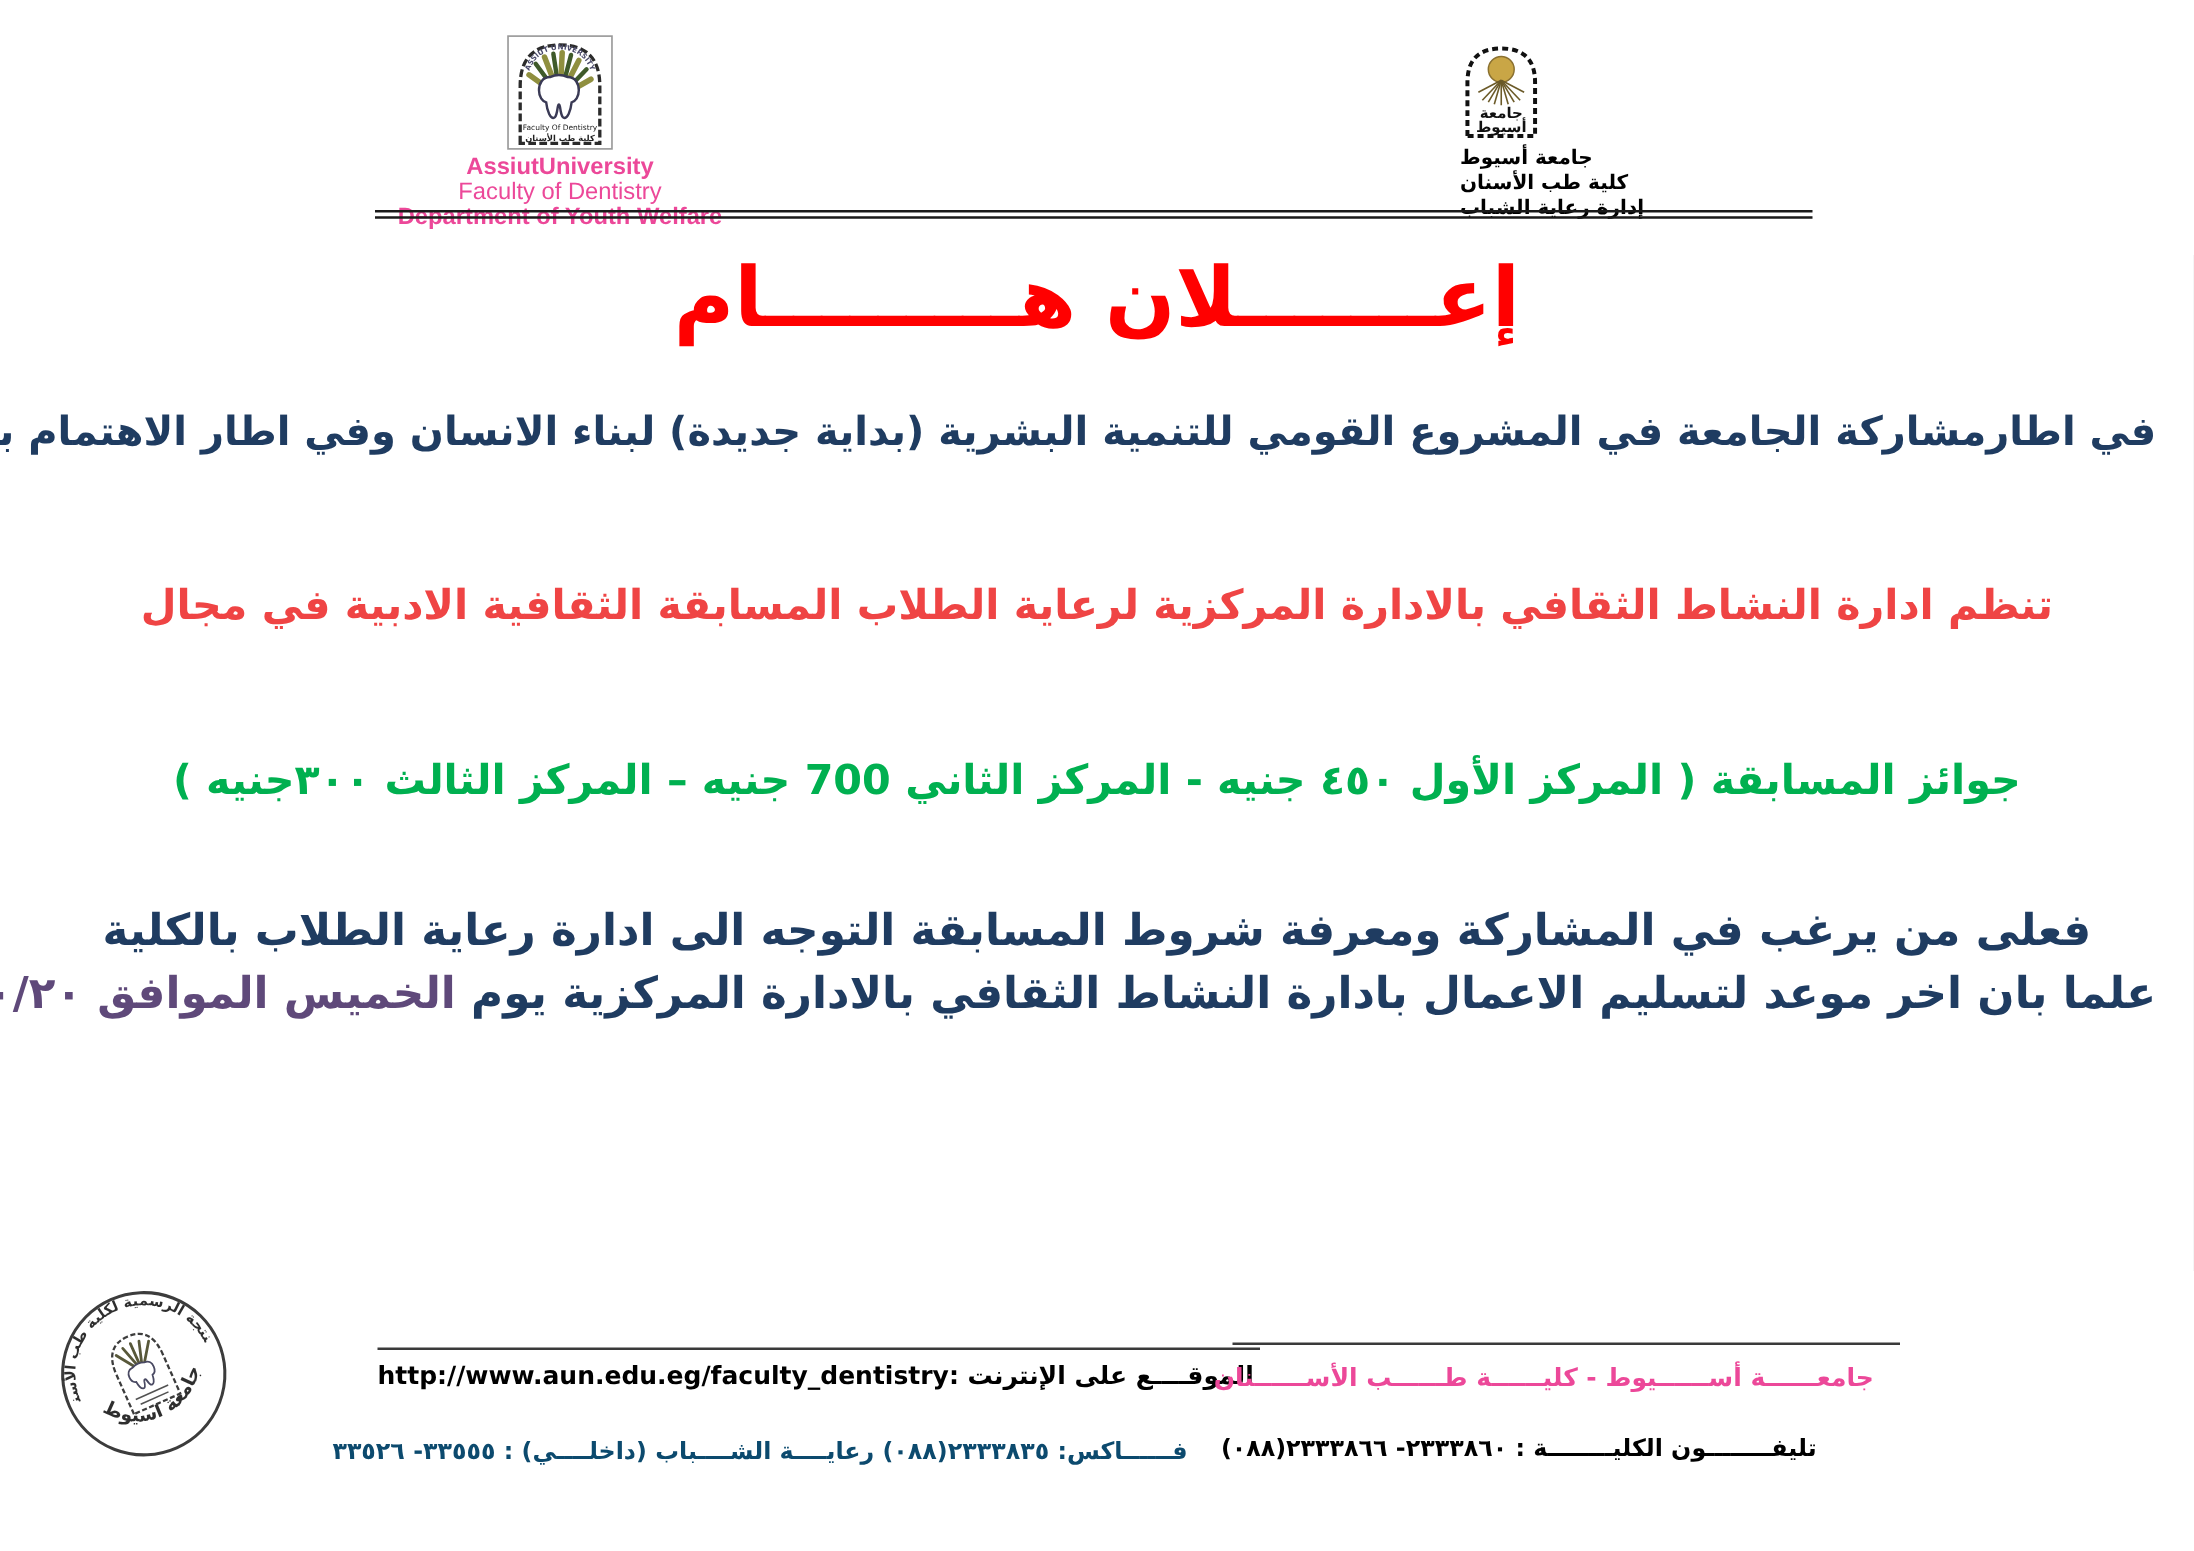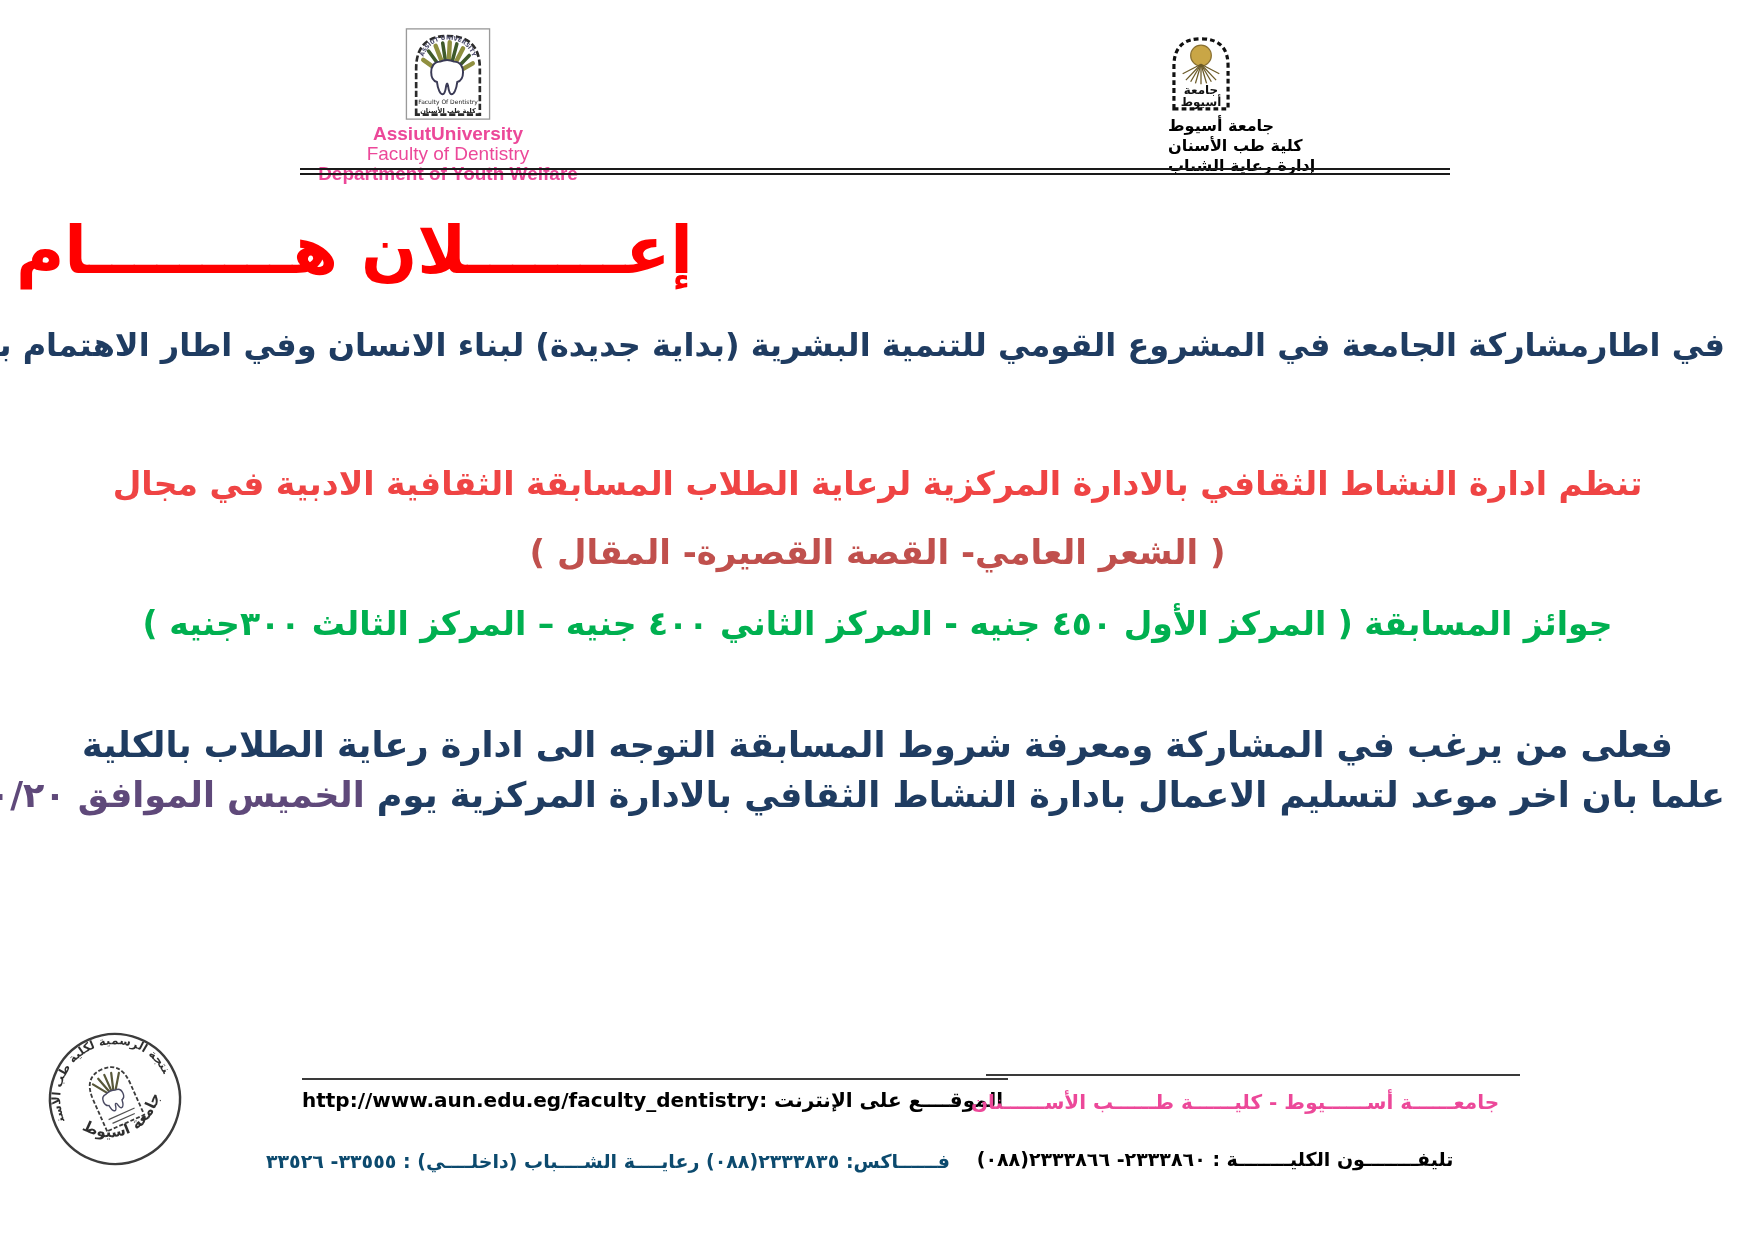--- a/index.html
+++ b/index.html
@@ -12,21 +12,21 @@
   .hdr-left svg{display:inline-block;}
   .en-line{font-family:Liberation Sans, sans-serif;color:#ec4899;line-height:1.05;}
   .en-bold{font-weight:bold;font-size:19px;}
   .en-reg{font-weight:normal;font-size:19px;}
   .hdr-right{position:absolute;left:1168px;top:34px;width:160px;text-align:left;}
   .ar-line{direction:rtl;font-weight:bold;font-size:16px;color:#000;line-height:1.25;font-family:"DejaVu Sans", sans-serif;}
   .hdr-rule{position:absolute;left:300px;top:168px;width:1150px;height:3px;
     border-top:2px solid #1a1a1a;border-bottom:2px solid #1a1a1a;}
   
   .title{
-    position:absolute;left:0;right:0;top:196px;margin:16px;text-align:left;
+    position:absolute;left:0;right:0;top:196px;margin:4px;text-align:center;
     font-size:66px;font-weight:bold;direction:rtl;white-space:nowrap;
   }
   .bl{position:absolute;left:30px;right:30px;text-align:center;font-weight:bold;
       direction:rtl;white-space:nowrap;line-height:1.2;}
   .l1{top:326px;font-size:32px;}
   .l2{top:396px;font-size:33px;}
   .l3{top:464px;font-size:33px;}
   .l4{top:532px;font-size:34px;}
   .l5{top:604px;font-size:33px;}
   .l6{top:688px;font-size:35px;margin-top:36px;}
@@ -102,22 +102,21 @@
     <div class="ar-line">كلية طب الأسنان</div>
     <div class="ar-line">إدارة رعاية الشباب</div>
   </div>
 
   <div class="hdr-rule"></div>
 
   <h1 class="title" style="color: rgb(255, 0, 0);">إعـــــــلان هـــــــــام</h1>
 
   <div class="bl l1" style="color: rgb(31, 60, 97);">في اطارمشاركة الجامعة في المشروع القومي للتنمية البشرية (بداية جديدة) لبناء الانسان وفي اطار الاهتمام بتنمية</div>
   <div class="bl l3" style="color: #ef4444;">تنظم ادارة النشاط الثقافي بالادارة المركزية لرعاية الطلاب المسابقة الثقافية الادبية في مجال</div>
-  <div class="bl l4" style="color: rgb(192, 80, 77);">( الشعر العامي- القصة القصيرة- المقال )</div>
-  <div class="bl l5" style="color: rgb(0, 176, 80);">جوائز المسابقة ( المركز الأول ٤٥٠ جنيه - المركز الثاني ٤٠٠ جنيه – المركز الثالث ٣٠٠جنيه )</div>
+  <div class="bl l5" style="color: rgb(0, 176, 80);">جوائز المسابقة ( المركز الأول ٤٥٠ جنيه - المركز الثاني 700 جنيه – المركز الثالث ٣٠٠جنيه )</div>
   <div class="bl l6" style="color: rgb(31, 60, 97);">فعلى من يرغب في المشاركة ومعرفة شروط المسابقة التوجه الى ادارة رعاية الطلاب بالكلية</div>
   <div class="bl l7">
     <span style="color: rgb(31, 60, 97);">علما بان اخر موعد لتسليم الاعمال بادارة النشاط الثقافي بالادارة المركزية يوم </span><span style="color: rgb(95, 73, 122);">الخميس الموافق ٢٠٢٤/١٠/٢٠م</span>
   </div>
 
   <div class="f-rule-left"></div>
   <div class="f-rule-right"></div>
 
   <div class="f-site">
     <span>الموقــــع على الإنترنت :</span><span class="f-url">http://www.aun.edu.eg/faculty_dentistry</span>

